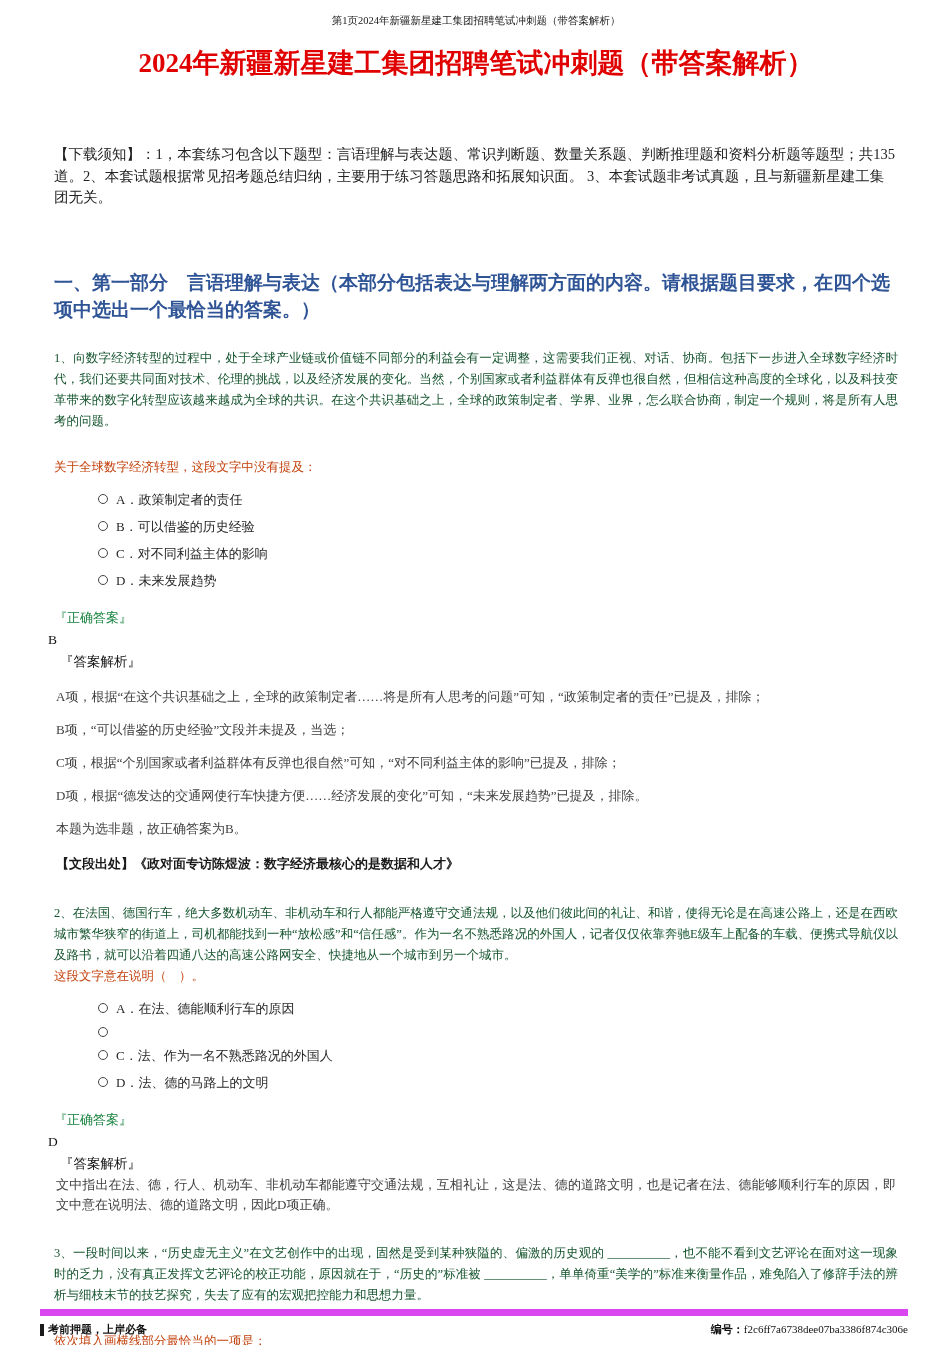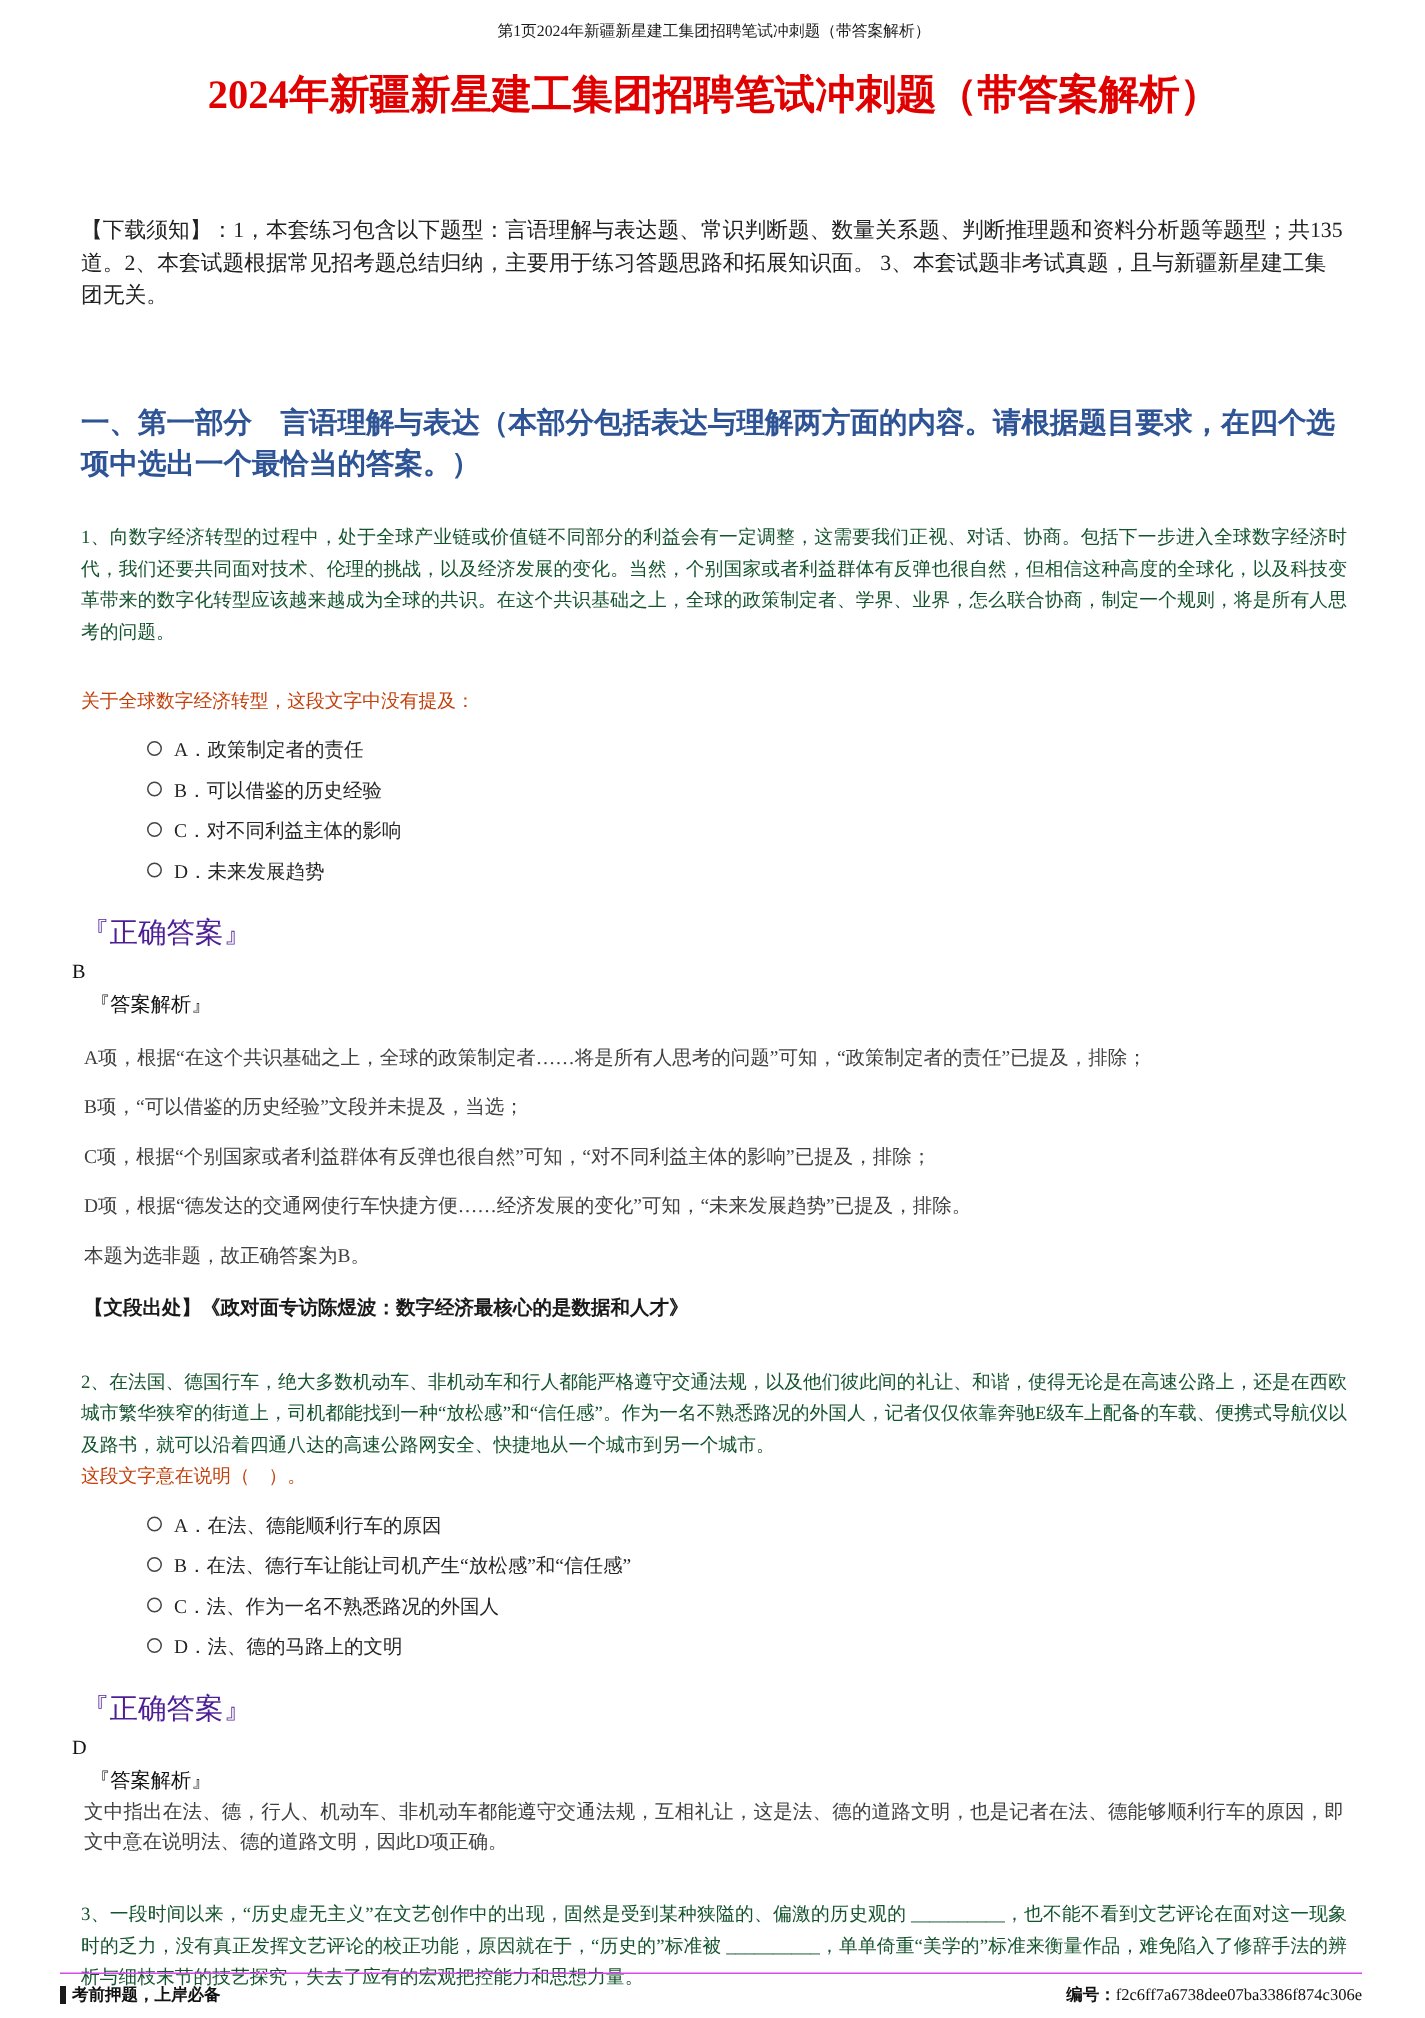--- a/index.html
+++ b/index.html
@@ -30,31 +30,31 @@
   .prompt { font-size:12.5px; line-height:21px; color:#c2410c; padding:0 8px; }
   .prompt.gap { margin-top:25px; }
   .prompt.nogap { margin-top:0; }
 
   .options { margin-top:13px; padding-left:52px; }
   .option { display:flex; align-items:center; gap:8px; margin-bottom:10px;
     font-size:13px; line-height:17px; color:#262626; cursor:pointer; }
   .radio { width:10px; height:10px; border:1.6px solid #444; border-radius:50%;
     flex:0 0 auto; background:#fff; }
 
-  .answer-label { margin-top:20px; font-size:19px; color:#4c1d95; padding:0 8px; }
+  .answer-label { margin-top:20px; font-size:13px; color:#15803d; padding:0 8px; }
   .answer-value { margin-top:5px; font-size:13.5px; color:#111; padding:0 2px; }
   .analysis-label { margin-top:5px; font-size:13.5px; color:#111; padding:0 14px; }
 
   .analysis { margin-top:13px; font-size:13px; line-height:20px; color:#404040; padding:0 10px; text-align:justify; }
   .analysis.first { margin-top:16px; }
 
   .source { margin-top:16px; font-size:13px; color:#1a1a1a; font-weight:bold; padding:0 10px; }
 
   .page-footer { position:absolute; left:40px; right:42px; bottom:8px;
-    border-top:1px solid #d946ef; padding-top:6px;
+    border-top:7px solid #d946ef; padding-top:6px;
     display:flex; justify-content:space-between; align-items:center;
     font-size:11px; color:#111; }
   .footer-left { display:flex; align-items:center; gap:4px; font-weight:bold; }
   .footer-marker { display:inline-block; width:4px; height:12px; background:#1a1a1a; }
   .footer-right .lbl { font-weight:bold; }
 </style>
 </head>
 <body>
 
 <div class="page">
@@ -105,21 +105,20 @@
   <section class="question q2">
     <p class="stem">2、在法国、德国行车，绝大多数机动车、非机动车和行人都能严格遵守交通法规，以及他们彼此间的礼让、和谐，使得无论是在高速公路上，还是在西欧城市繁华狭窄的街道上，司机都能找到一种“放松感”和“信任感”。作为一名不熟悉路况的外国人，记者仅仅依靠奔驰E级车上配备的车载、便携式导航仪以及路书，就可以沿着四通八达的高速公路网安全、快捷地从一个城市到另一个城市。</p>
     <p class="prompt nogap">这段文字意在说明（　）。</p>
     <div class="options">
       <div class="option">
         <span class="radio"></span>
         <span>A．在法、德能顺利行车的原因</span>
       </div>
       <div class="option">
         <span class="radio"></span>
-        <span>B．在法、德行车让能让司机产生“放松感”和“信任感”</span>
       </div>
       <div class="option">
         <span class="radio"></span>
         <span>C．法、作为一名不熟悉路况的外国人</span>
       </div>
       <div class="option">
         <span class="radio"></span>
         <span>D．法、德的马路上的文明</span>
       </div>
     </div>

